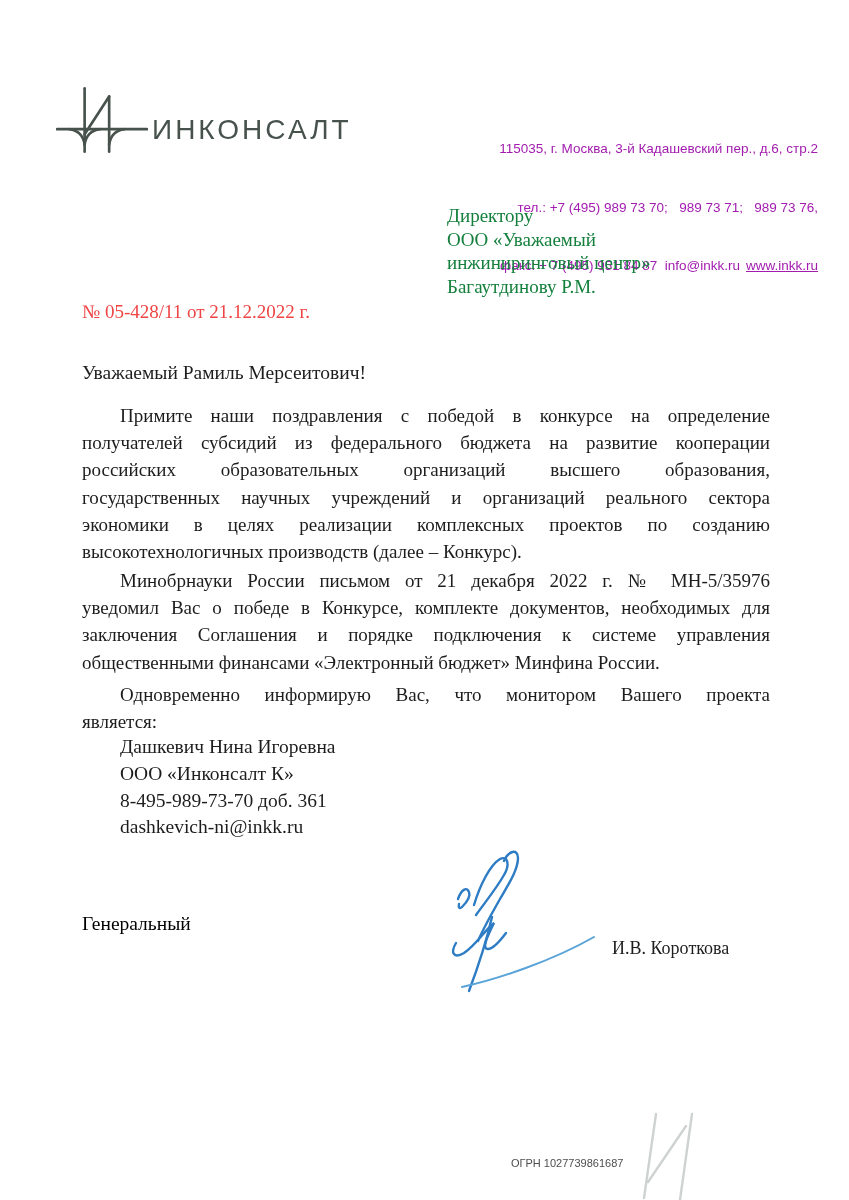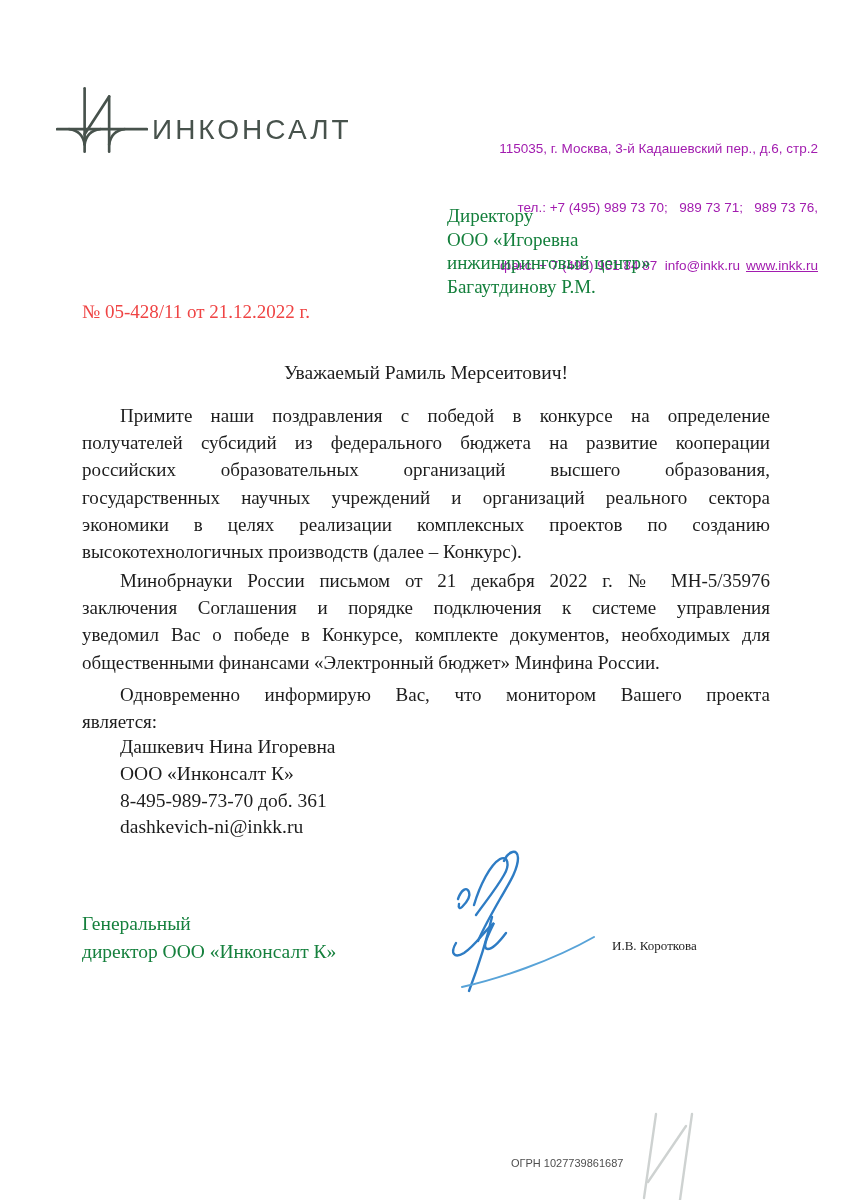--- a/index.html
+++ b/index.html
@@ -24,36 +24,36 @@
   .contact .site{text-decoration:underline;margin-left:6px;}
   
   .recipient{
     position:absolute;left:447px;top:204px;
     font-size:19px;line-height:23.5px;color:#15803d;
   }
   .refline{position:absolute;left:82px;top:301px;font-size:19px;color:#ef4444;}
   
   .salutation{
     position:absolute;left:82px;top:362px;width:688px;
-    text-align:center;font-size:19.5px;color:#1d1d1d;
+    font-size:19.5px;color:#1d1d1d;
   }
   .para{position:absolute;left:82px;width:688px;font-size:19px;color:#1d1d1d;}
   .p1{top:402px;}
   .p2{top:567px;}
   .p3{top:681px;}
   .pline{line-height:27.2px;text-align:justify;text-align-last:justify;}
   .pline.first{text-indent:38px;}
   .pline.last{text-align-last:left;}
   .monitor{
     position:absolute;left:120px;top:734px;
     font-size:19.5px;line-height:26.8px;color:#1d1d1d;
   }
   
-  .sig-title{position:absolute;left:82px;top:910px;font-size:19.5px;line-height:28px;color:#15803d;}
-  .sig-name{position:absolute;left:612px;top:938px;font-size:13px;color:#1d1d1d;}
+  .sig-title{position:absolute;left:82px;top:910px;font-size:19.5px;line-height:28px;color:#000000;}
+  .sig-name{position:absolute;left:612px;top:938px;font-size:18px;color:#1d1d1d;}
   .sig-image{position:absolute;left:428px;top:845px;width:175px;height:150px;}
   
   .watermark{position:absolute;left:630px;top:1112px;width:70px;height:88px;opacity:.55;}
   .footer{
     position:absolute;left:511px;top:1132px;width:330px;
     font-family:"Liberation Sans",sans-serif;
     font-size:11px;line-height:12.6px;color:#4e4e4e;
     white-space:pre-wrap;
   }
 </style>
@@ -74,60 +74,59 @@
   <div class="logo-word">ИНКОНСАЛТ</div>
 
   <div class="contact">
     <div>115035, г. Москва, 3-й Кадашевский пер., д.6, стр.2</div>
     <div>тел.: +7 (495) 989 73 70;   989 73 71;   989 73 76,</div>
     <div><span>факс: + 7 (495) 951 84 87  info@inkk.ru</span><span class="site">www.inkk.ru</span></div>
   </div>
 
   <div class="recipient">
     <div>Директору</div>
-    <div>ООО «Игоревна</div>
+    <div>ООО «Уважаемый</div>
     <div>инжиниринговый центр»</div>
     <div>Багаутдинову Р.М.</div>
   </div>
 
   <div class="refline">№ 05-428/11 от 21.12.2022 г.</div>
 
   <div class="salutation">Уважаемый Рамиль Мерсеитович!</div>
 
   <div class="para p1">
     <div class="pline first">Примите наши поздравления с победой в конкурсе на определение</div>
     <div class="pline">получателей субсидий из федерального бюджета на развитие кооперации</div>
     <div class="pline">российских образовательных организаций высшего образования,</div>
     <div class="pline">государственных научных учреждений и организаций реального сектора</div>
     <div class="pline">экономики в целях реализации комплексных проектов по созданию</div>
     <div class="pline last">высокотехнологичных производств (далее – Конкурс).</div>
   </div>
 
   <div class="para p2">
     <div class="pline first">Минобрнауки России письмом от 21 декабря 2022 г. № МН-5/35976</div>
+    <div class="pline">уведомил Вас о победе в Конкурсе, комплекте документов, необходимых для</div>
     <div class="pline">заключения Соглашения и порядке подключения к системе управления</div>
-    <div class="pline">уведомил Вас о победе в Конкурсе, комплекте документов, необходимых для</div>
     <div class="pline last">общественными финансами «Электронный бюджет» Минфина России.</div>
   </div>
 
   <div class="para p3">
     <div class="pline first">Одновременно информирую Вас, что монитором Вашего проекта</div>
     <div class="pline last">является:</div>
   </div>
 
   <div class="monitor">
     <div>Дашкевич Нина Игоревна</div>
     <div>ООО «Инконсалт К»</div>
     <div>8-495-989-73-70 доб. 361</div>
     <div>dashkevich-ni@inkk.ru</div>
   </div>
 
   <div class="sig-title">
     <div>Генеральный</div>
-    <div>директор ООО «Инконсалт К»</div>
   </div>
 
   <svg class="sig-image" viewBox="0 0 175 150" fill="none" stroke-linecap="round">
     <g stroke="#2e7cc4" stroke-width="2.4">
       <path d="M30 54 c3 -9 9 -13 11 -7 c2 5 -3 11 -7 15 c-2 2 -4 1 -3 -3"></path>
       <path d="M46 60 c6 -20 16 -40 26 -46 c8 -4 10 6 4 16 c-8 14 -18 26 -28 40"></path>
       <path d="M76 16 c4 -10 14 -13 14 -3 c0 12 -10 27 -18 41 c-8 14 -16 28 -22 42"></path>
       <path d="M28 98 c-6 10 -2 16 8 10 c12 -8 20 -22 30 -30 c-8 16 -12 26 -6 26 c5 0 12 -8 18 -16"></path>
       <path d="M64 72 c-6 26 -14 50 -23 74"></path>
     </g>

